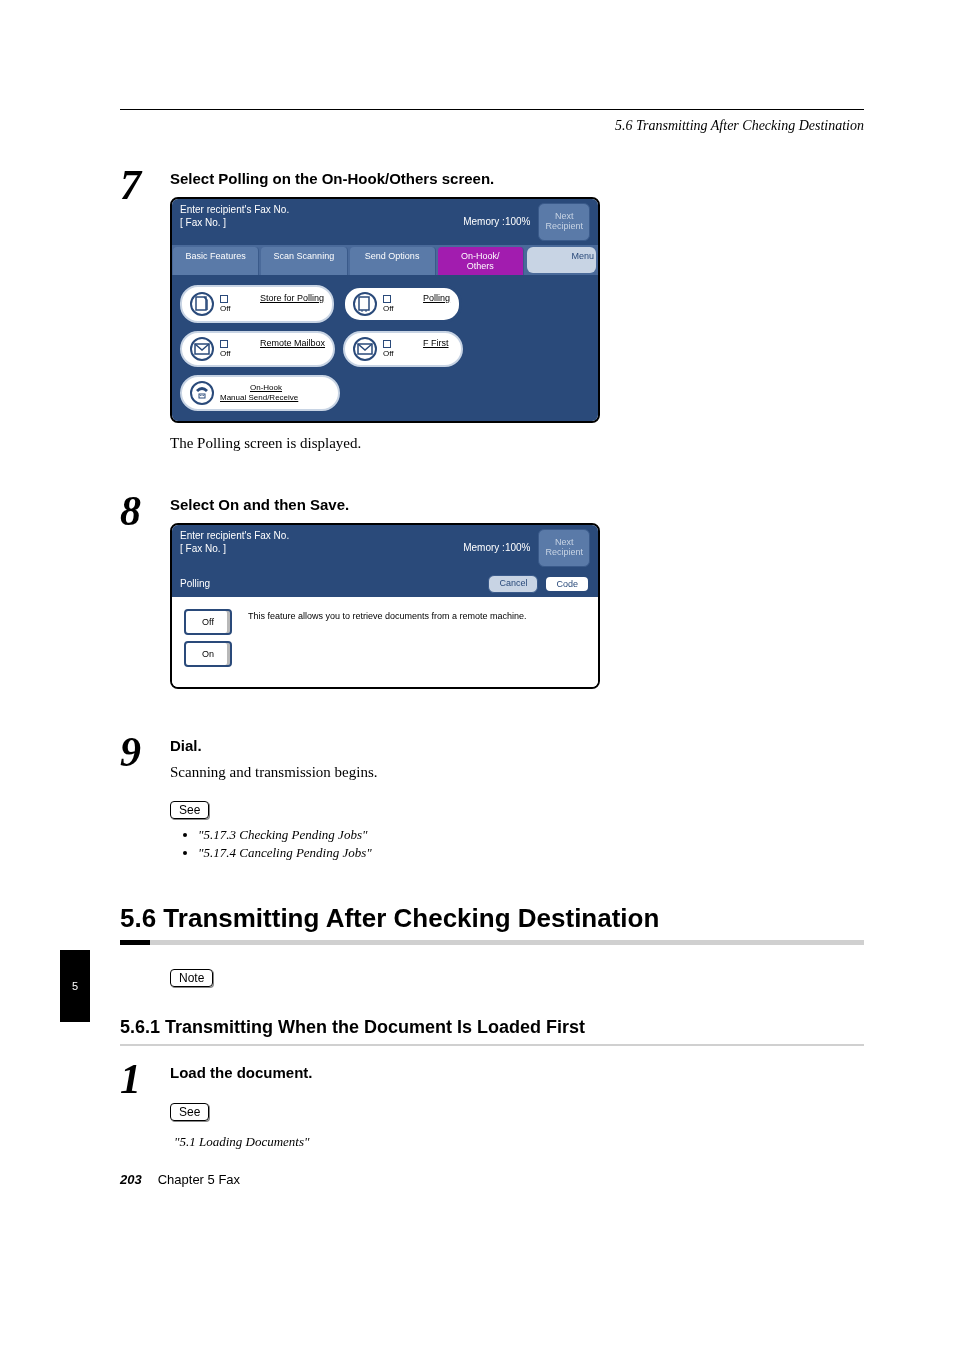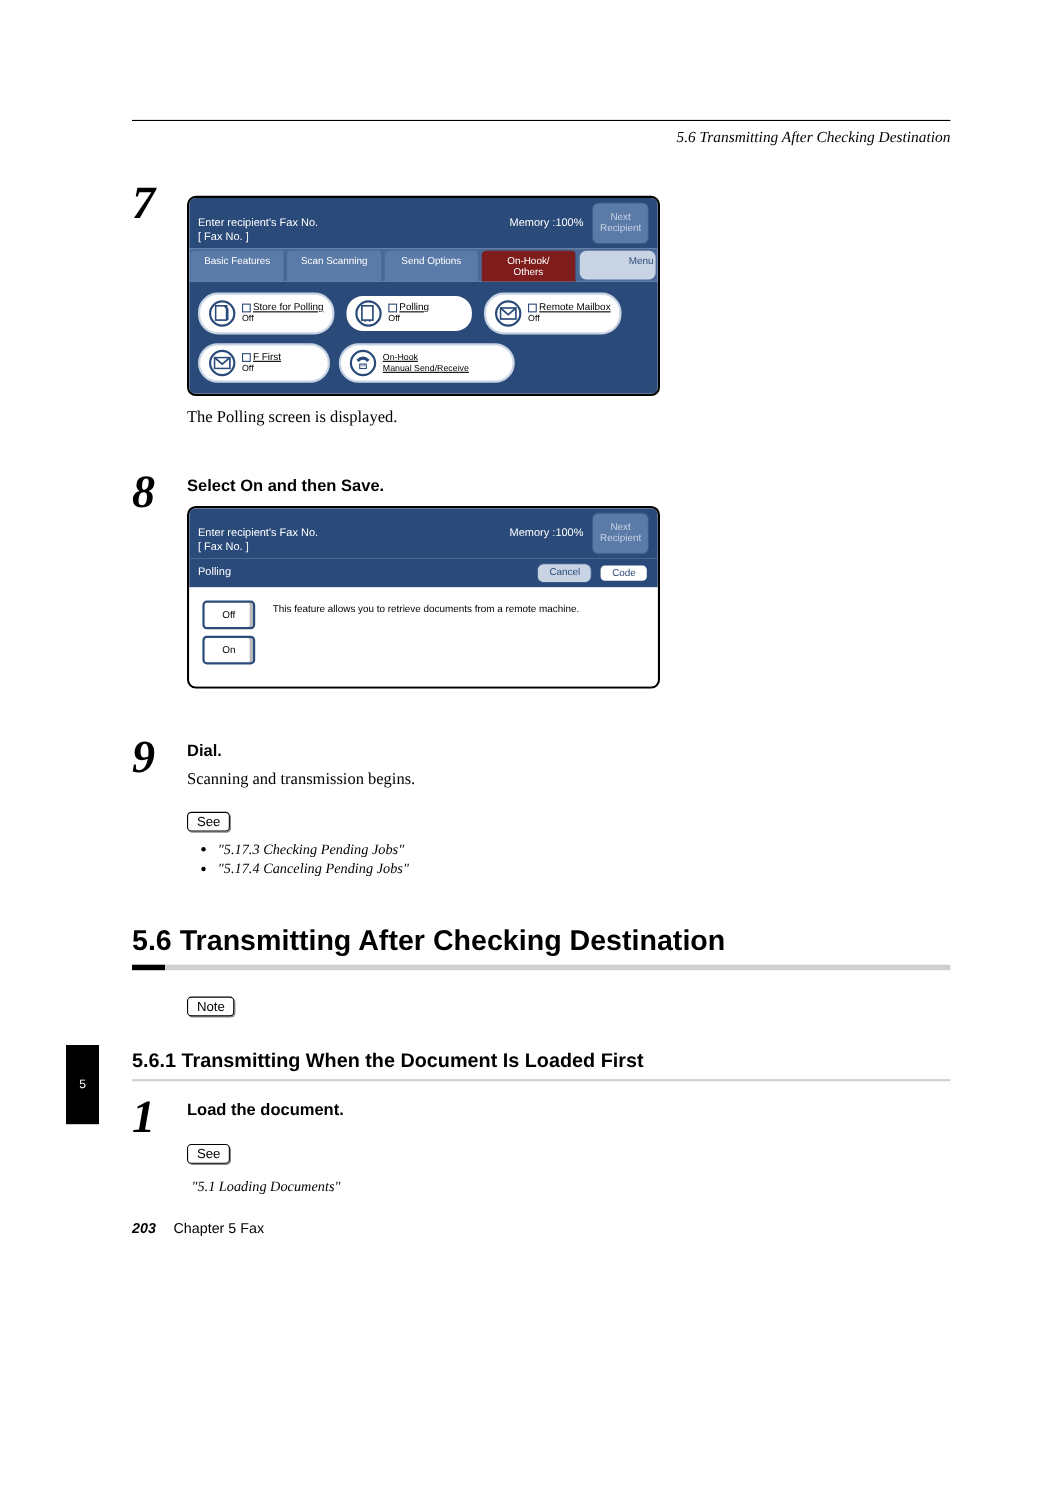--- a/index.html
+++ b/index.html
@@ -6,34 +6,34 @@
   html, body { width: 954px; background: #fff; font-family: "Times New Roman", serif; color: #000; }
   .page { width: 954px; padding: 60px 90px 60px 120px; position: relative; }
   .header-area { height: 50px; border-bottom: 1px solid #000; margin-bottom: 8px; }
   .header-right { text-align: right; font-size: 14px; font-style: italic; margin-top: 4px; }
   .step-block { margin-top: 30px; display: flex; }
   .step-num { width: 50px; font-family: Georgia, "Times New Roman", serif; font-size: 42px; font-weight: bold; font-style: italic; line-height: 1; }
   .step-body { flex: 1; padding-top: 6px; }
   .step-title { font-family: Arial, Helvetica, sans-serif; font-size: 15px; font-weight: bold; margin-bottom: 10px; }
   .step-text { font-size: 15px; margin: 8px 0; }
   .screen { width: 430px; border: 2px solid #000; border-radius: 8px; background: #fff; font-family: Arial, Helvetica, sans-serif; font-size: 10px; margin: 8px 0 12px 0; overflow: hidden; }
-  .screen-header { background: #2a4a7a; color: #fff; padding: 4px 8px; display: flex; justify-content: space-between; align-items: flex-end; }
+  .screen-header { background: #2a4a7a; color: #fff; padding: 4px 8px; display: flex; justify-content: space-between; align-items: flex-start; }
   .screen-header .left { line-height: 1.3; }
   .screen-header .right { display: flex; align-items: center; gap: 8px; }
   .mem { white-space: nowrap; }
   .next-btn { background: #5a7aa8; color: #c8d4e4; border: 1px solid #3a5a8a; border-radius: 6px; padding: 8px 6px; font-size: 9px; text-align: center; line-height: 1.1; }
   .tabs { display: flex; background: #4a6a9a; color: #fff; font-size: 9px; }
   .tab { flex: 1; text-align: center; padding: 4px 2px; border-right: 1px solid #3a5a8a; background: #5a7aa8; border-radius: 4px 4px 0 0; margin: 2px 1px 0 1px; }
-  .tab.active { background: #7f1d1d; }
+  .tab.active { background: #a21caf; }
   .menu-btn { flex: 0.8; background: #c8d4e4; color: #2a4a7a; border-radius: 6px; margin: 2px; text-align: right; padding: 4px 2px; }
   .screen-body { background: #2a4a7a; padding: 10px 8px; display: flex; flex-wrap: wrap; gap: 8px; }
   .big-btn { background: #fff; border: 2px solid #c8d4e4; border-radius: 18px; padding: 4px 8px; display: flex; align-items: center; gap: 6px; min-width: 120px; }
   .big-btn .icon-wrap { width: 24px; height: 24px; border: 2px solid #2a4a7a; border-radius: 50%; display: flex; align-items: center; justify-content: center; }
   .big-btn .lbl { font-size: 9px; line-height: 1.1; }
-  .big-btn .lbl .name { text-decoration: underline; }
+  .big-btn .lbl .name { text-decoration: underline; margin-left: 30px; }
   .big-btn .lbl .state { font-size: 8px; }
   .big-btn .sq { display: inline-block; width: 8px; height: 8px; border: 1px solid #2a4a7a; margin-right: 2px; vertical-align: middle; }
   .polling-bar { background: #2a4a7a; color: #fff; padding: 4px 8px; display: flex; justify-content: space-between; align-items: center; }
   .small-btn { background: #c8d4e4; color: #2a4a7a; border-radius: 6px; padding: 2px 10px; font-size: 9px; border: 1px solid #3a5a8a; }
   .small-btn.save { background: #fff; border: 2px solid #2a4a7a; }
   .polling-body { background: #fff; padding: 12px; display: flex; gap: 16px; min-height: 90px; }
   .toggle-col { display: flex; flex-direction: column; gap: 6px; }
   .toggle { width: 48px; height: 26px; border: 2px solid #2a4a7a; border-radius: 4px; display: flex; align-items: center; justify-content: center; font-size: 9px; box-shadow: -3px 0 0 #b8b8b8 inset; }
   .feat-text { font-size: 9px; line-height: 1.3; padding-top: 2px; }
   .badge { display: inline-block; border: 1px solid #000; border-radius: 4px; padding: 1px 8px; font-family: Arial, Helvetica, sans-serif; font-size: 12px; margin: 12px 0 6px 0; box-shadow: 1px 1px 0 #888; }
@@ -53,20 +53,21 @@
 <body>
 
 <div class="page">
 
   <div class="header-area"></div>
   <div class="header-right">5.6 Transmitting After Checking Destination</div>
 
   <div class="step-block">
     <div class="step-num">7</div>
     <div class="step-body">
+      <div class="step-title">Select Polling on the On-Hook/Others screen.</div>
 
       <div class="screen">
         <div class="screen-header">
           <div class="left">
             <div>Enter recipient's Fax No.</div>
             <div>[ Fax No. ]</div>
           </div>
           <div class="right">
             <div class="mem">Memory :100%</div>
             <div class="next-btn" style="white-space:pre-line;">Next

